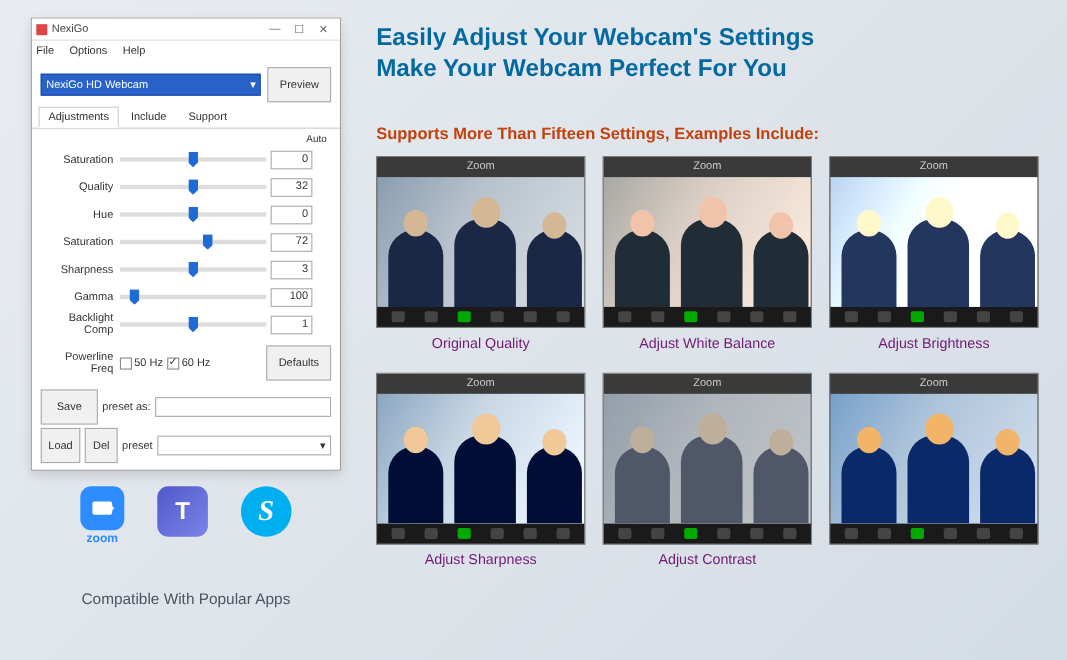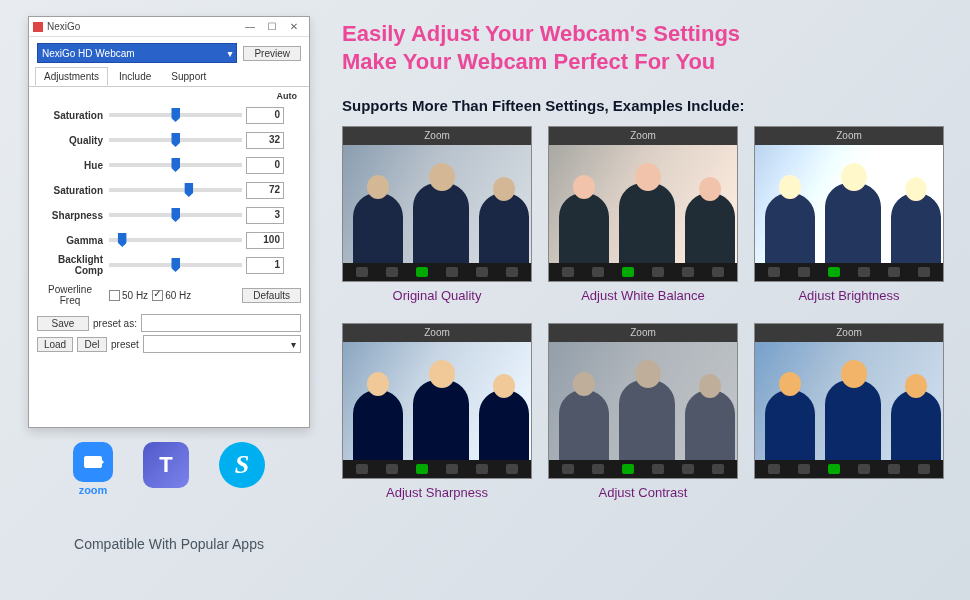--- a/index.html
+++ b/index.html
@@ -29,48 +29,48 @@
 .titlebar .ctl { width: 22px; text-align: center; font-size: 10px; color: #666; }
 .menubar { height: 18px; display: flex; padding: 0 4px; font-size: 10px; align-items: center; }
 .menubar span { margin-right: 14px; cursor: default; }
 .toprow { display: flex; padding: 6px 8px 4px; gap: 6px; align-items: center; }
 .device-select {
   flex: 1; height: 20px; background: #2962c9; color: #fff;
   border: 1px solid #1a4ba8; padding: 2px 4px; font-size: 10px;
   display: flex; align-items: center; justify-content: space-between;
 }
 .btn {
-  height: 15px; padding: 0 10px; background: #f0f0f0;
+  height: 32px; padding: 0 10px; background: #f0f0f0;
   border: 1px solid #aaa; font-size: 10px; cursor: default;
   display: inline-flex; align-items: center; justify-content: center;
 }
 .tabs { display: flex; border-bottom: 1px solid #ccc; padding: 0 6px; font-size: 10px; }
 .tab { padding: 3px 8px; border: 1px solid transparent; margin-right: 2px; }
 .tab.active { border-color: #ccc #ccc #fff #ccc; background: #fff; }
-.settings { padding: 4px 8px 2px; font-weight: bold; }
+.settings { padding: 4px 8px 2px; }
 .auto-hdr { text-align: right; font-size: 9px; padding-right: 4px; margin-bottom: 2px; }
 .row { display: flex; align-items: center; height: 24px; margin-bottom: 1px; }
 .row .lbl { width: 72px; text-align: right; font-size: 10px; padding-right: 6px; }
 .slider {
   flex: 1; height: 4px; background: #ddd; position: relative; margin-right: 4px;
 }
 .thumb {
   position: absolute; top: -5px; width: 9px; height: 14px;
   background: #1e6bd6; transform: translateX(-50%);
   clip-path: polygon(0 0, 100% 0, 100% 70%, 50% 100%, 0 70%);
 }
 .valbox {
   width: 38px; height: 17px; border: 1px solid #aaa; font-size: 10px;
   text-align: right; padding: 1px 3px; background: #fff;
 }
 .chkcell { width: 14px; text-align: center; margin-left: 3px; }
 .chk { width: 11px; height: 11px; border: 1px solid #888; display: inline-block; position: relative; background:#fff; }
 .chk.on::after { content: "✓"; position: absolute; top: -3px; left: 0; font-size: 10px; }
 .pfreq { display: flex; align-items: center; padding: 4px 8px; font-size:10px; }
-.pfreq .lbl { width: 72px; text-align: center; padding-right: 6px; }
+.pfreq .lbl { width: 72px; text-align: right; padding-right: 6px; }
 .pfreq .opt { margin: 0 4px 0 2px; }
 .presetarea { padding: 4px 8px; font-size: 10px; }
 .prow { display: flex; align-items: center; margin-bottom: 3px; gap: 4px; }
 .pinput { flex: 1; height: 18px; border: 1px solid #aaa; padding: 1px 3px; background:#fff; }
 .psel { flex: 1; height: 18px; border: 1px solid #aaa; display:flex; align-items:center; justify-content:space-between; padding: 0 4px; background:#fff; }
 
 .compat {
   position: absolute; left: 28px; top: 442px; width: 282px;
   text-align: center;
 }
@@ -79,22 +79,22 @@
 .zoom { flex-direction:column; }
 .zoom .circ { width:40px; height:40px; border-radius:10px; background:#2d8cff; display:flex; align-items:center; justify-content:center; }
 .zoom .circ div { width:18px; height:12px; background:#fff; border-radius:2px; position:relative; }
 .zoom .circ div::after { content:""; position:absolute; right:-6px; top:2px; border:4px solid transparent; border-left-color:#fff; }
 .zoomtxt { font-size: 11px; color:#2d8cff; font-weight:bold; margin-top:2px; }
 .teams { background: linear-gradient(135deg, #5059c9, #7b83eb); font-size:22px; }
 .skype { background:#00aff0; border-radius:50%; font-size:26px; font-family: Georgia, serif; font-style:italic; }
 .compat-txt { font-size: 14px; color: #4a5560; margin-top: 40px; }
 
 .right { position: absolute; left: 342px; top: 20px; width: 610px; }
-.headline { font-size: 22px; font-weight: bold; color: #ec4899; line-height: 1.25; margin-bottom: 22px; }
-.subhead { font-size: 15px; font-weight: bold; color: #0f172a; margin-bottom: 12px; }
+.headline { font-size: 22px; font-weight: bold; color: #0369a1; line-height: 1.25; margin-bottom: 38px; }
+.subhead { font-size: 15px; font-weight: bold; color: #c2410c; margin-bottom: 12px; }
 .grid { display: grid; grid-template-columns: repeat(3, 190px); grid-gap: 20px 16px; }
 .card { width: 190px; }
 .thumb-win { width: 190px; height: 156px; background: #2a2a2a; border: 1px solid #888; display:flex; flex-direction:column; }
 .tw-title { height: 18px; background:#3a3a3a; color:#ccc; font-size:10px; text-align:center; line-height:18px; }
 .tw-img { flex:1; background: linear-gradient(120deg, #8a9db0 0%, #b8c2cc 40%, #dae0e6 100%); position:relative; overflow:hidden; }
 .tw-img.wb { filter: sepia(0.4) hue-rotate(-20deg); }
 .tw-img.br { filter: brightness(1.35); }
 .tw-img.sh { filter: contrast(1.3) saturate(1.1); }
 .tw-img.ct { filter: contrast(0.55) brightness(1.1); }
 .tw-img.sa { filter: saturate(2.2); }
@@ -109,20 +109,25 @@
 <body>
 
 <div class="app-window">
   <div class="titlebar">
     <div class="logo"></div>
     <div class="title">NexiGo</div>
     <div class="ctl">—</div>
     <div class="ctl">☐</div>
     <div class="ctl">✕</div>
   </div>
+  <div class="menubar">
+    <span>File</span>
+    <span>Options</span>
+    <span>Help</span>
+  </div>
   <div class="toprow">
     <div class="device-select">
       <span>NexiGo HD Webcam</span>
       <span>▾</span>
     </div>
     <div class="btn">Preview</div>
   </div>
   <div class="tabs">
     <div class="tab active">Adjustments</div>
     <div class="tab">Include</div>

